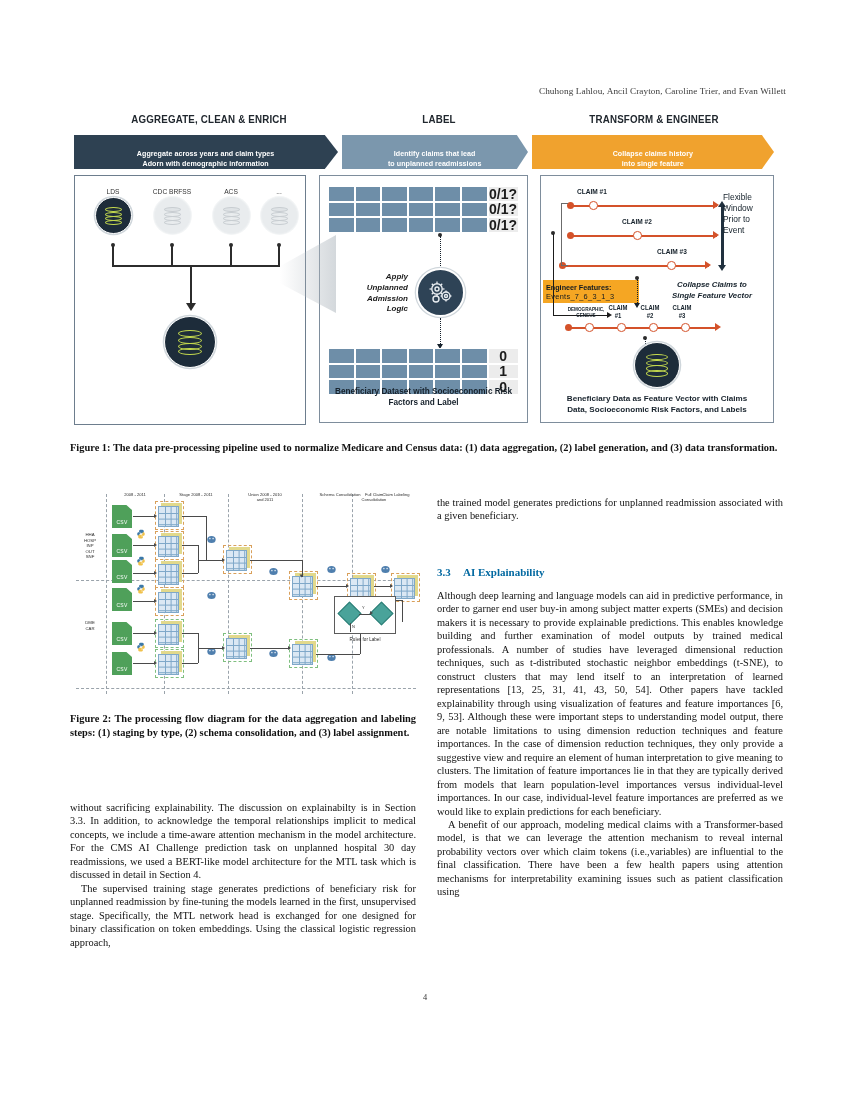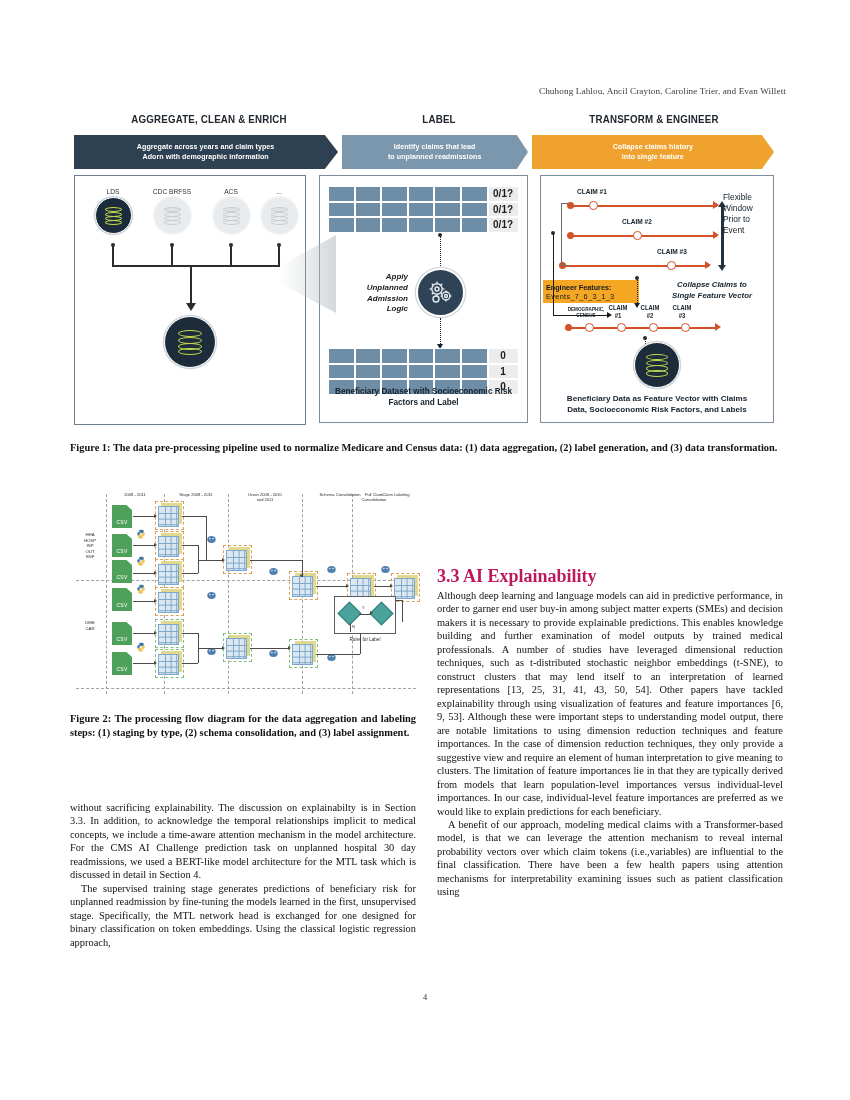--- a/index.html
+++ b/index.html
@@ -33,21 +33,21 @@
     transform: scaleX(.92); transform-origin:center;
   }
   .h1 { left:0; width:270px; }
   .h2 { left:270px; width:190px; }
   .h3 { left:460px; width:240px; }
 
   
   .banners { position:absolute; left:0; top:22px; width:100%; height:34px; }
   .ban {
     position:absolute; top:0; height:34px;
-    display:flex; align-items:center; justify-content:center;
+    display:flex; align-items:flex-end; justify-content:center;
     color:#fff; text-align:center;
     font-family:"Liberation Sans", sans-serif;
     font-size:7.4px; line-height:1.35; font-weight:600;
     letter-spacing:.05px;
   }
   .ban span { display:block; transform:scaleX(.96); }
   .ban-a { left:0;    width:264px; background:#2e4152;
            clip-path: polygon(0 0, 95% 0, 100% 50%, 95% 100%, 0 100%); }
   .ban-b { left:268px; width:186px; background:#7b97ad;
            clip-path: polygon(0 0, 94% 0, 100% 50%, 94% 100%, 0 100%); }
@@ -118,21 +118,21 @@
     z-index:3;
   }
 
   
   .tbl { position:absolute; display:flex; }
   .tbl .cellrow { display:flex; flex-direction:column; }
   .trow { display:flex; }
   .tc { width:26.6px; height:15.6px; background:#6e8ea8; border:1px solid #ffffff; }
   .tl { width:31px; height:15.6px; background:#ececec; border:1px solid #ffffff;
         display:flex; align-items:center; justify-content:center;
-        font-family:"Liberation Sans", sans-serif; font-weight:700; font-size:10px; color:#1b1b1b; }
+        font-family:"Liberation Sans", sans-serif; font-weight:700; font-size:14px; color:#1b1b1b; }
 
   .gear-wrap {
     position:absolute; left:96px; top:92px;
     width:49px; height:49px; border-radius:50%;
     background:#2e4356; border:2px solid #fff;
     box-shadow:0 0 0 1.3px #cfd6db;
     display:flex; align-items:center; justify-content:center;
   }
   .b-txt {
     position:absolute; left:16px; top:96px; width:72px; text-align:right;
@@ -280,21 +280,21 @@
     position:absolute;
     font-family:"Liberation Serif", serif;
     font-size:10.4px; line-height:1.295; color:#111;
     text-align:justify; text-justify:inter-word;
     hyphens:manual;
   }
   .bodycol p { margin:0; }
   .bodycol p.ind { text-indent:11px; }
   .sec-h {
     font-family:"Liberation Serif", serif; font-weight:700;
-    font-size:18px; color:#be185d;
+    font-size:11px; color:#0369a1;
   }
   .sec-h .num { display:inline-block; width:26px; }
 
   #colL { left:70px; top:801px; width:346px; }
   #colR-a { left:437px; top:496px; width:346px; }
   #colR-h { left:437px; top:566px; width:346px; }
   #colR-b { left:437px; top:589px; width:346px; }
 
   .pageno {
     position:absolute; left:0; right:0; top:993px; text-align:center;
@@ -902,20 +902,23 @@
     <div class="f2-line" style="left:320px; top:108px; width:7px; height:.8px;"></div>
   </div>
 
   <div class="caption" id="cap2">Figure 2: The processing flow diagram for the data aggregation and labeling steps: (1) staging by type, (2) schema consolidation, and (3) label assignment.</div>
 
   <div class="bodycol" id="colL">
     <p>without sacrificing explainability. The discussion on explainabilty is in Section 3.3. In addition, to acknowledge the temporal relationships implicit to medical concepts, we include a time-aware attention mechanism in the model architecture. For the CMS AI Challenge prediction task on unplanned hospital 30 day readmissions, we used a BERT-like model architecture for the MTL task which is discussed in detail in Section 4.</p>
     <p class="ind">The supervised training stage generates predictions of beneficiary risk for unplanned readmission by fine-tuning the models learned in the first, unsupervised stage. Specifically, the MTL network head is exchanged for one designed for binary classification on token embeddings. Using the classical logistic regression approach,</p>
   </div>
 
+  <div class="bodycol" id="colR-a">
+    <p>the trained model generates predictions for unplanned readmission associated with a given beneficiary.</p>
+  </div>
 
   <div class="sec-h" id="colR-h" style="position:absolute;">
     <span class="num">3.3</span><span>AI Explainability</span>
   </div>
 
   <div class="bodycol" id="colR-b">
     <p>Although deep learning and language models can aid in predictive performance, in order to garner end user buy-in among subject matter experts (SMEs) and decision makers it is necessary to provide explainable predictions. This enables knowledge building and further examination of model outputs by trained medical professionals. A number of studies have leveraged dimensional reduction techniques, such as t-distributed stochastic neighbor embeddings (t-SNE), to construct clusters that may lend itself to an interpretation of learned representations [13, 25, 31, 41, 43, 50, 54]. Other papers have tackled explainability through using visualization of features and feature importances [6, 9, 53]. Although these were important steps to understanding model output, there are notable limitations to using dimension reduction techniques and feature importances. In the case of dimension reduction techniques, they only provide a suggestive view and require an element of human interpretation to give meaning to clusters. The limitation of feature importances lie in that they are typically derived from models that learn population-level importances versus individual-level importances. In our case, individual-level feature importances are preferred as we would like to explain predictions for each beneficiary.</p>
     <p class="ind">A benefit of our approach, modeling medical claims with a Transformer-based model, is that we can leverage the attention mechanism to reveal internal probability vectors over which claim tokens (i.e.,variables) are influential to the final classification. There have been a few health papers using attention mechanisms for interpretability examining issues such as patient classification using</p>
   </div>
 

